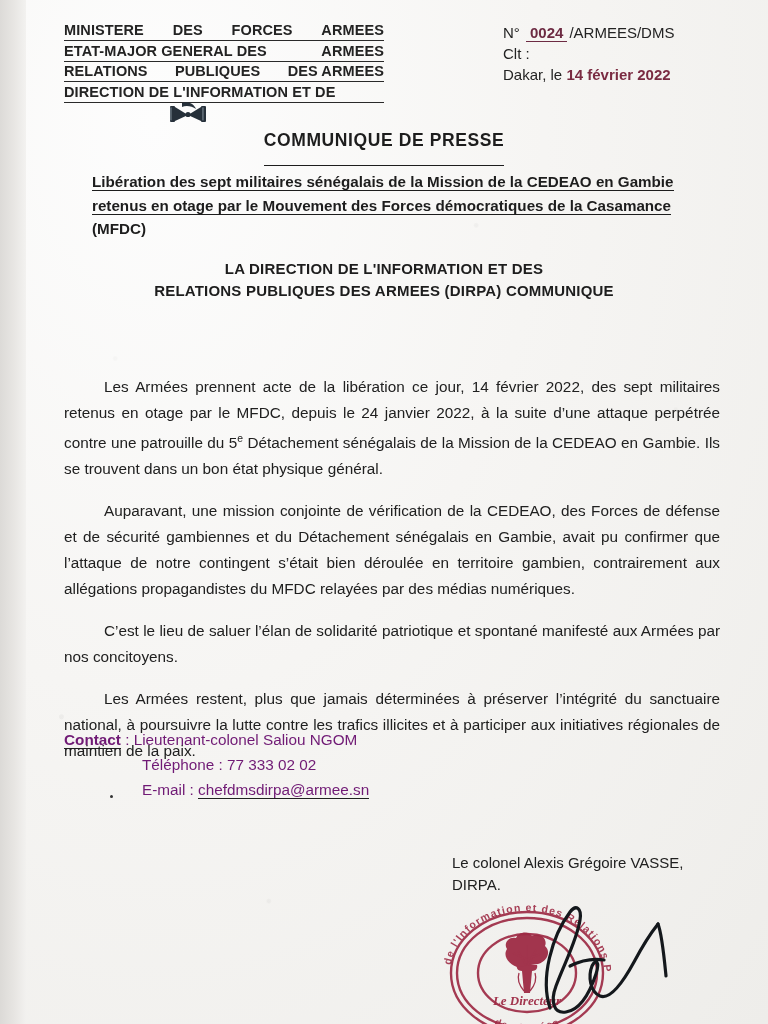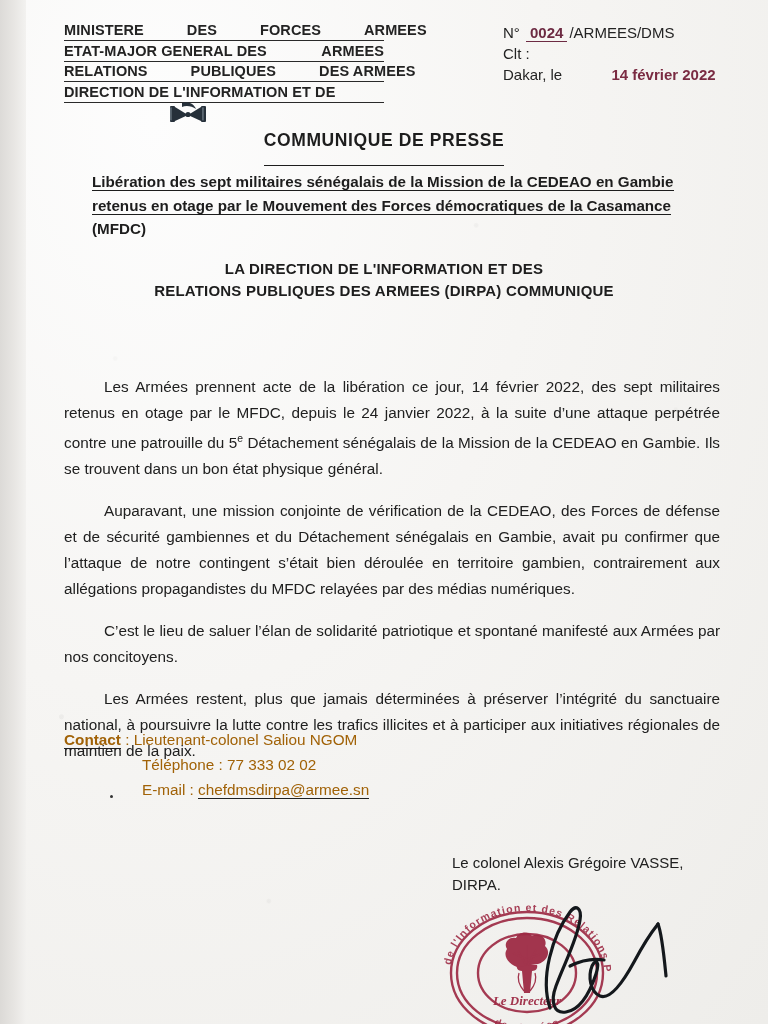--- a/index.html
+++ b/index.html
@@ -41,36 +41,36 @@
     position:absolute;left:64px;top:22px;width:320px;
   }
   #letterhead .ln{
     font-size:14.5px;font-weight:700;letter-spacing:.1px;
     line-height:17.5px;white-space:nowrap;
     border-bottom:1.4px solid #2a2a2a;
     padding-bottom:.5px;margin-bottom:1.5px;
     color:#232323;
   }
   #letterhead .ln.just{
-    display:flex;justify-content:space-between;gap:43px;
+    display:flex;justify-content:space-between;
   }
   #emblem{
     position:absolute;left:168px;top:100px;width:40px;height:30px;
   }
   #refblock{
     position:absolute;left:503px;top:22px;
     font-size:15px;line-height:21px;color:#232323;
   }
   #refblock .row{white-space:nowrap;}
   .num{
     font-weight:700;color:#6d2b43;
     border-bottom:1.3px solid #6d2b43;
     padding:0 4px;margin:0 2px;
   }
-  .datestrong{font-weight:700;color:#7a2b42;margin-left:45px;}
+  .datestrong{font-weight:700;color:#7a2b42;}
 
   
   #doctitle{
     position:absolute;left:0;right:0;top:130px;text-align:center;
     font-size:17.5px;font-weight:700;letter-spacing:.6px;color:#1d1d1d;
   }
   #doctitle span{border-bottom:1.8px solid #1d1d1d;padding-bottom:15px;}
   #subject{
     position:absolute;left:92px;top:170px;width:610px;
     font-size:15.2px;font-weight:700;line-height:23.5px;color:#1d1d1d;
@@ -89,21 +89,21 @@
     margin:0 0 16px 0;
     font-size:15.3px;line-height:26px;
     text-align:justify;text-indent:40px;
     color:#202020;
   }
   sup{font-size:.68em;vertical-align:super;}
 
   
   #contact{
     position:absolute;left:64px;top:727px;
-    font-size:15.3px;line-height:25px;color:#a16207;
+    font-size:15.3px;line-height:25px;color:#701a75;
   }
   #contact .lbl{font-weight:700;border-bottom:1.4px solid #202020;}
   #contact .ind{padding-left:78px;}
   #contact .mail{border-bottom:1.2px solid #202020;}
   #stray-dot{
     position:absolute;left:110px;top:795px;width:3px;height:3px;
     border-radius:50%;background:#333;
   }
 
   

